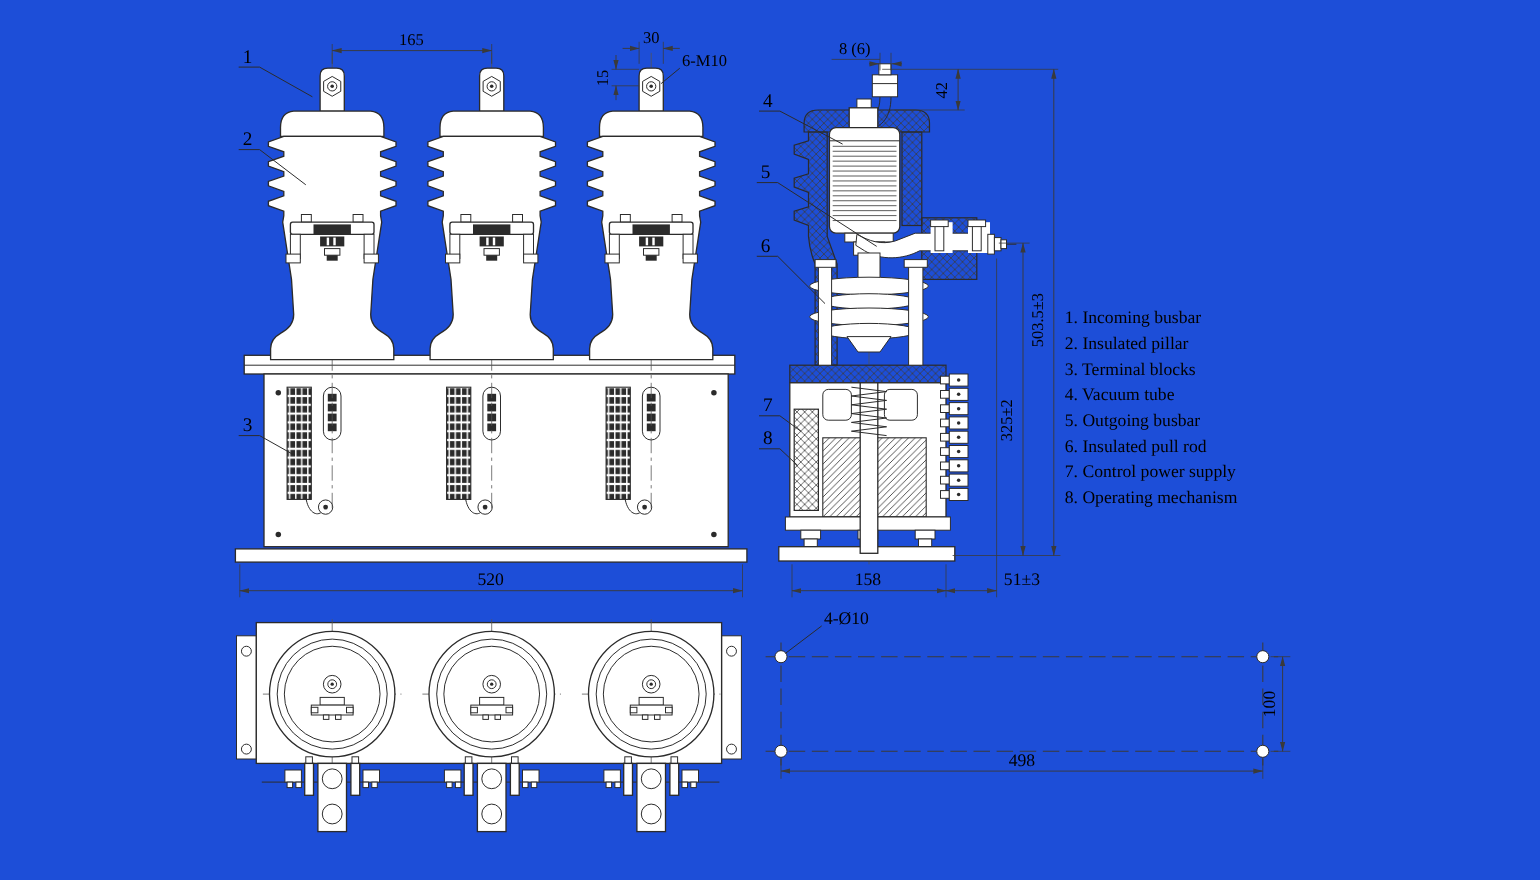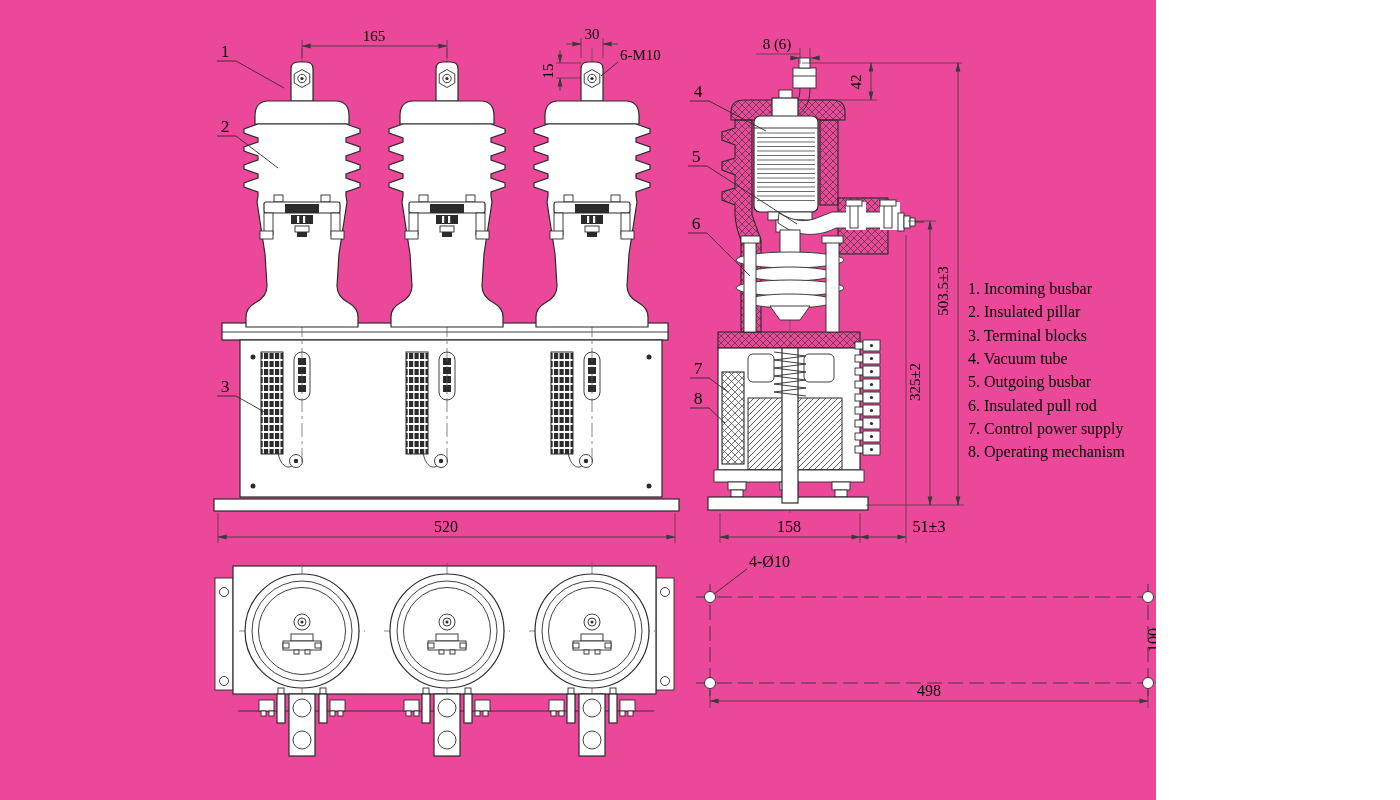--- a/index.html
+++ b/index.html
@@ -1,16 +1,16 @@
 <!DOCTYPE html>
 <html><head>
 <meta charset="utf-8">
 <style>
   html,body{margin:0;padding:0;background:#fff;}
-  .stage{position:relative;width:1156px;height:800px;background:#ec4899;overflow:hidden;}
+  .stage{position:relative;width:1400px;height:800px;background:#1d4ed8;overflow:hidden;}
   svg{display:block;}
   text{font-family:"Liberation Serif","DejaVu Serif",serif;fill:#000;}
   .t15{font-size:15px;}
   .t16{font-size:16px;}
   .t17{font-size:17.5px;}
   .o  {fill:#fff;stroke:#2b2b2b;stroke-width:1.2;}
   .o2 {fill:#fff;stroke:#2b2b2b;stroke-width:0.9;}
   .ln2{fill:none;stroke:#2b2b2b;stroke-width:0.9;}
   .hx {fill:url(#xh);stroke:#2b2b2b;stroke-width:1.1;}
   .hd {fill:url(#dh);stroke:#2b2b2b;stroke-width:1;}

